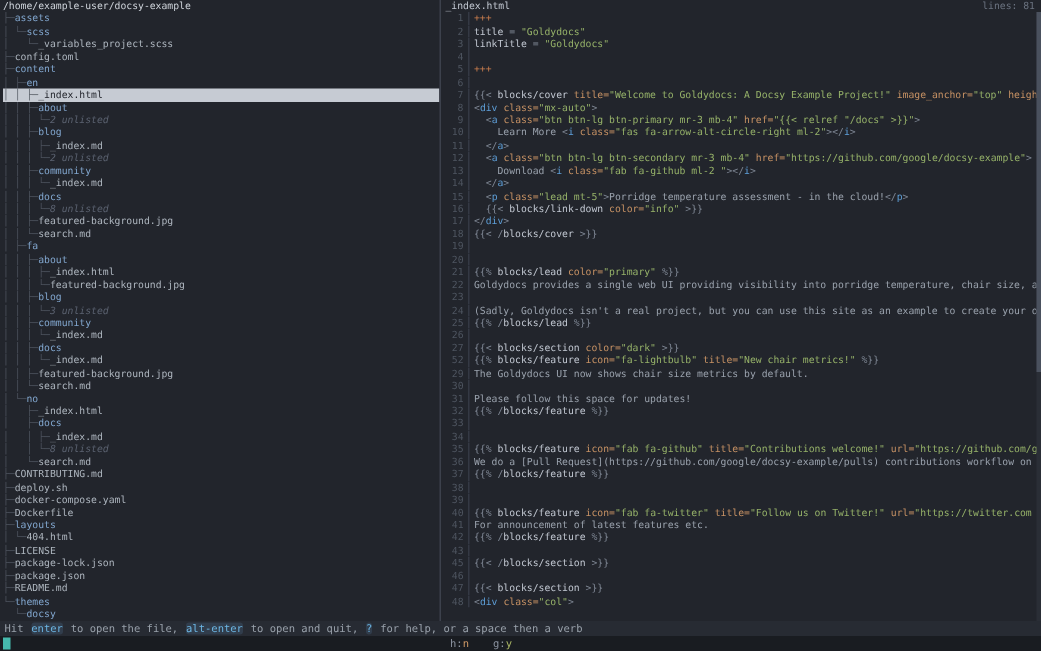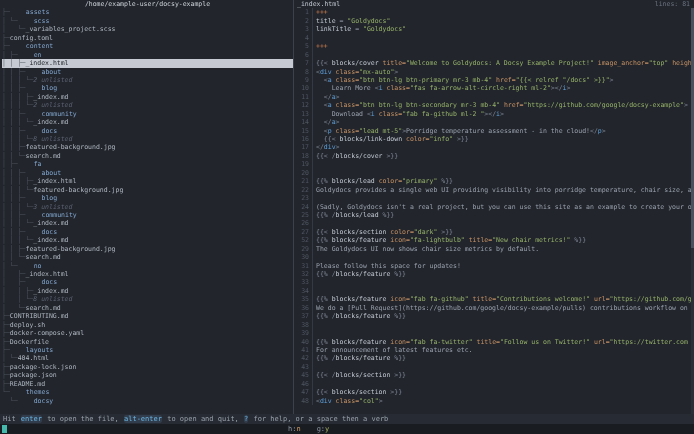--- a/index.html
+++ b/index.html
@@ -9,24 +9,24 @@
     font-family:"DejaVu Sans Mono", monospace;
     font-size:6.5px; line-height:8.45px;
     color:var(--text);
     display:flex; flex-direction:column;
     overflow:hidden;
   }
   .panes { flex:1; display:flex; overflow:hidden; }
 
   
   .tree-pane { width:293px; overflow:hidden; padding-left:2px; box-sizing:border-box; flex:none; }
-  .tree-root { color:var(--root); white-space:pre; height:8.45px;text-align:center; }
+  .tree-root { color:var(--root); white-space:pre; height:8.45px; }
   .tree-row { white-space:pre; height:8.45px; overflow:hidden; }
   .branch { color:var(--branch); }
-  .type-dir  .label { color:var(--dir);margin-left:16px; }
+  .type-dir  .label { color:var(--dir); }
   .type-file .label { color:var(--file); }
   .type-unlisted .label { color:var(--unlisted); font-style:italic; }
   .tree-row.selected { background:var(--sel-bg); }
   .tree-row.selected .label { color:var(--sel-fg); }
   .tree-row.selected .branch { color:#5a6069; }
 
   
   .preview-pane { flex:1; border-left:1px solid var(--divider); display:flex; flex-direction:column; overflow:hidden; }
   .preview-header { height:8.45px; display:flex; justify-content:space-between; padding:0 4px 0 3px; white-space:pre; }
   .preview-filename { color:var(--hdr); }
@@ -44,21 +44,21 @@
   .c-x { color:var(--c-x); }
   .scrollbar { position:absolute; top:0; right:0; width:3px; height:100%; background:var(--sb-track); }
   .thumb { position:absolute; top:0; right:0; width:3px; height:59%; background:var(--sb-thumb); }
 
   
   .status-bar { height:10px; flex:none; background:var(--status-bg); display:flex; align-items:center; padding:0 3px; font-size:7px; overflow:hidden; white-space:pre; }
   .status-text { color:var(--status-fg); }
   .key-chip { color:var(--key-fg); background:var(--key-bg); border-radius:2px; padding:0 0; margin:0 1px; }
   .input-bar { height:10px; flex:none; background:var(--input-bg); position:relative; display:flex; align-items:center; }
   .cursor { width:5px; height:8px; background:var(--cursor); margin-left:2px; }
-  .indicators { position:absolute; left:288px; top:0; height:10px; display:flex; align-items:center; gap:16px; font-size:7px; }
+  .indicators { position:absolute; left:300px; top:0; height:10px; display:flex; align-items:center; gap:16px; font-size:7px; }
   .ind-label { color:var(--ind-label); }
   .ind-val-n { color:var(--ind-n); }
   .ind-val-y { color:var(--ind-y); }
 </style>
 </head>
 <body>
 
 <div class="app">
   <div class="panes">
 
@@ -100,20 +100,21 @@
           <div class="tree-row type-dir"><span class="branch">│   ├─</span><span class="label">docs</span></div>
           <div class="tree-row type-file"><span class="branch">│   │ ├─</span><span class="label">_index.md</span></div>
           <div class="tree-row type-unlisted"><span class="branch">│   │ └─</span><span class="label">8 unlisted</span></div>
           <div class="tree-row type-file"><span class="branch">│   └─</span><span class="label">search.md</span></div>
           <div class="tree-row type-file"><span class="branch">├─</span><span class="label">CONTRIBUTING.md</span></div>
           <div class="tree-row type-file"><span class="branch">├─</span><span class="label">deploy.sh</span></div>
           <div class="tree-row type-file"><span class="branch">├─</span><span class="label">docker-compose.yaml</span></div>
           <div class="tree-row type-file"><span class="branch">├─</span><span class="label">Dockerfile</span></div>
           <div class="tree-row type-dir"><span class="branch">├─</span><span class="label">layouts</span></div>
           <div class="tree-row type-file"><span class="branch">│ └─</span><span class="label">404.html</span></div>
+          <div class="tree-row type-file"><span class="branch">├─</span><span class="label">LICENSE</span></div>
           <div class="tree-row type-file"><span class="branch">├─</span><span class="label">package-lock.json</span></div>
           <div class="tree-row type-file"><span class="branch">├─</span><span class="label">package.json</span></div>
           <div class="tree-row type-file"><span class="branch">├─</span><span class="label">README.md</span></div>
           <div class="tree-row type-dir"><span class="branch">└─</span><span class="label">themes</span></div>
           <div class="tree-row type-dir"><span class="branch">  └─</span><span class="label">docsy</span></div>
         </div>
     </div>
 
     <div class="preview-pane">
       <div class="preview-header">

